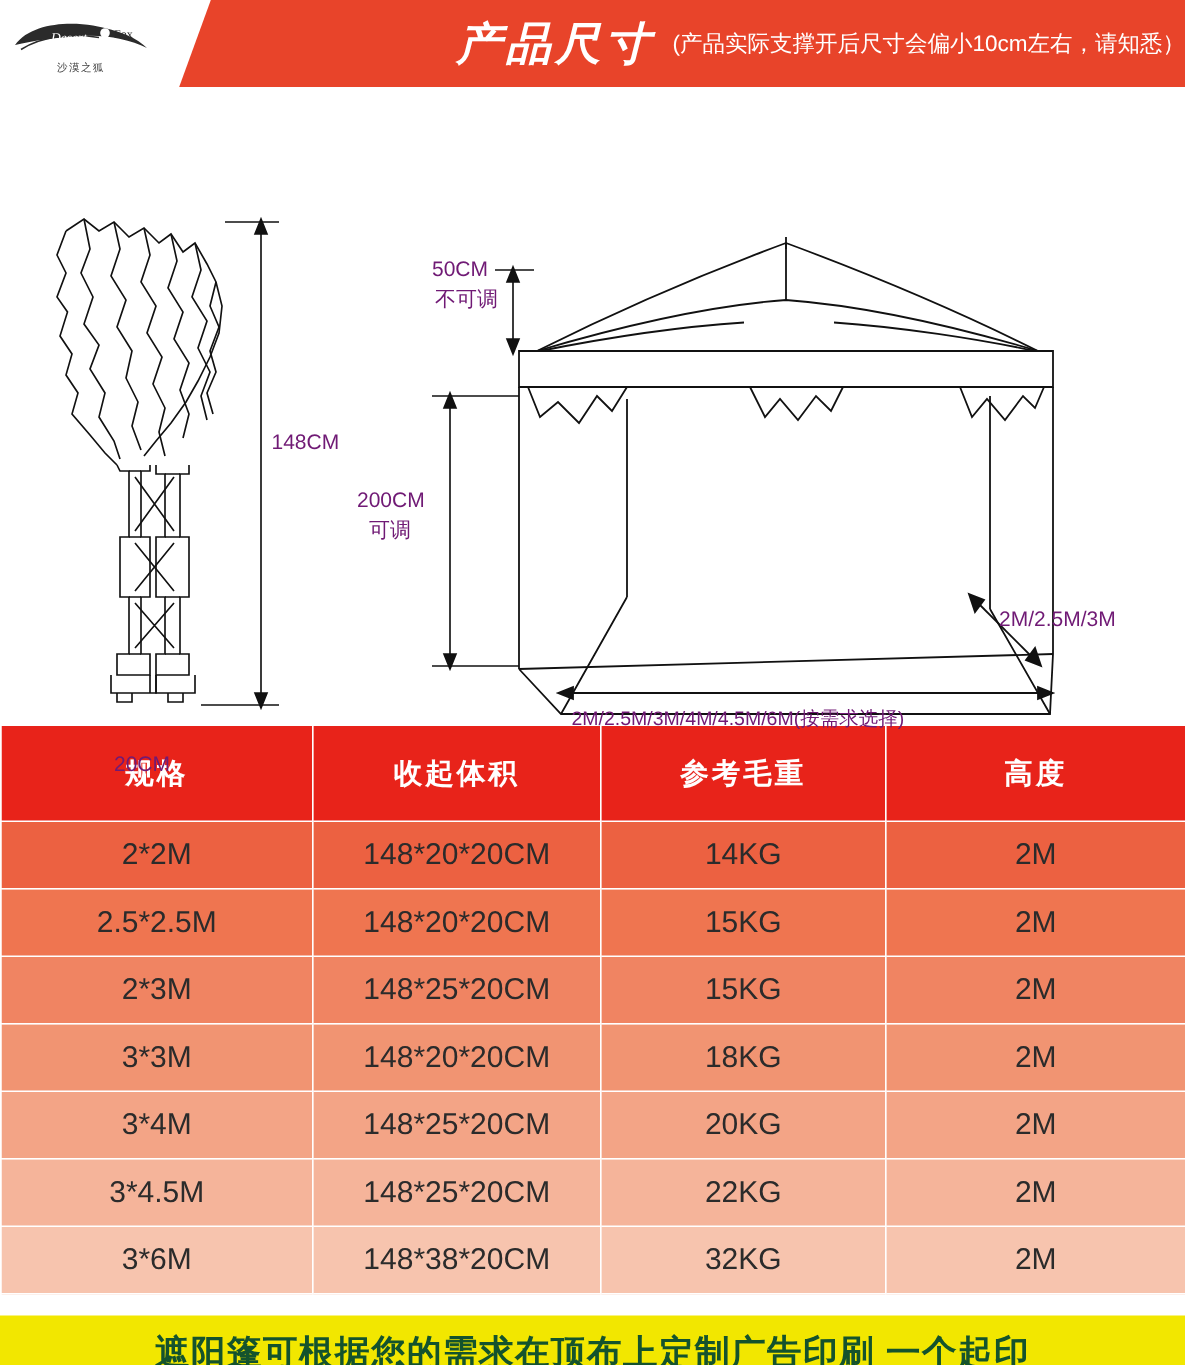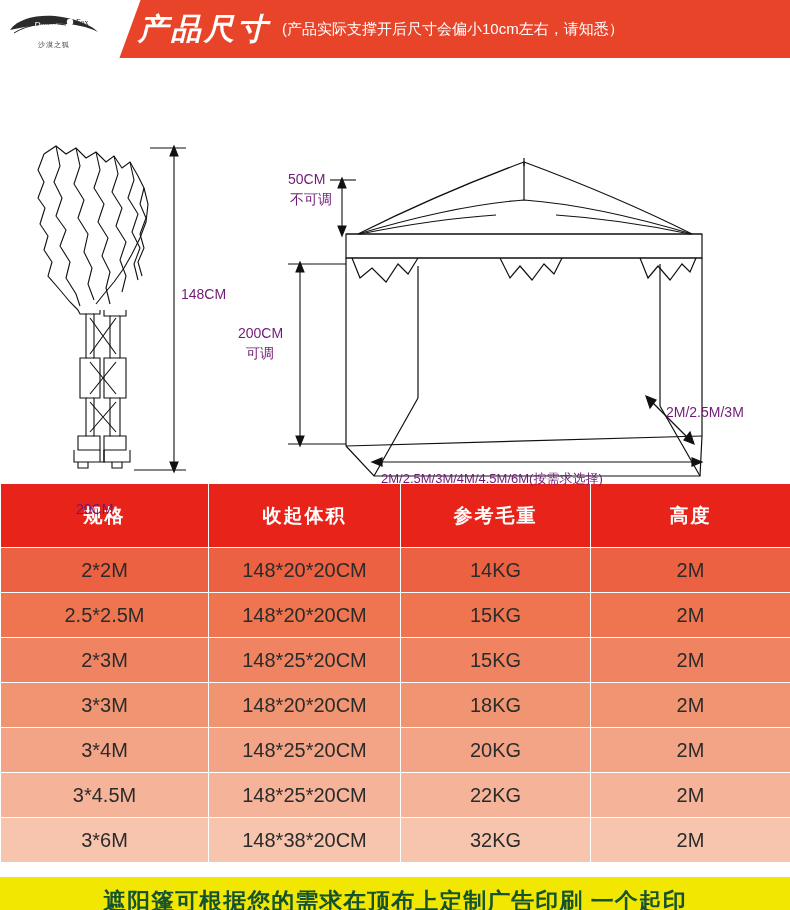--- a/index.html
+++ b/index.html
@@ -50,20 +50,21 @@
     letter-spacing: 1px;
   }
   .title-bar {
     flex: 1 1 auto;
     background: #e8442a;
     display: flex;
     align-items: center;
     padding-left: 16px;
     position: relative;
     overflow: hidden;
+    justify-content: flex-end;
   }
   .title-bar::before {
     content: "";
     position: absolute;
     left: -22px; top: 0;
     width: 44px; height: 100%;
     background: #ffffff;
     transform: skewX(-20deg);
   }
   .title-main {

